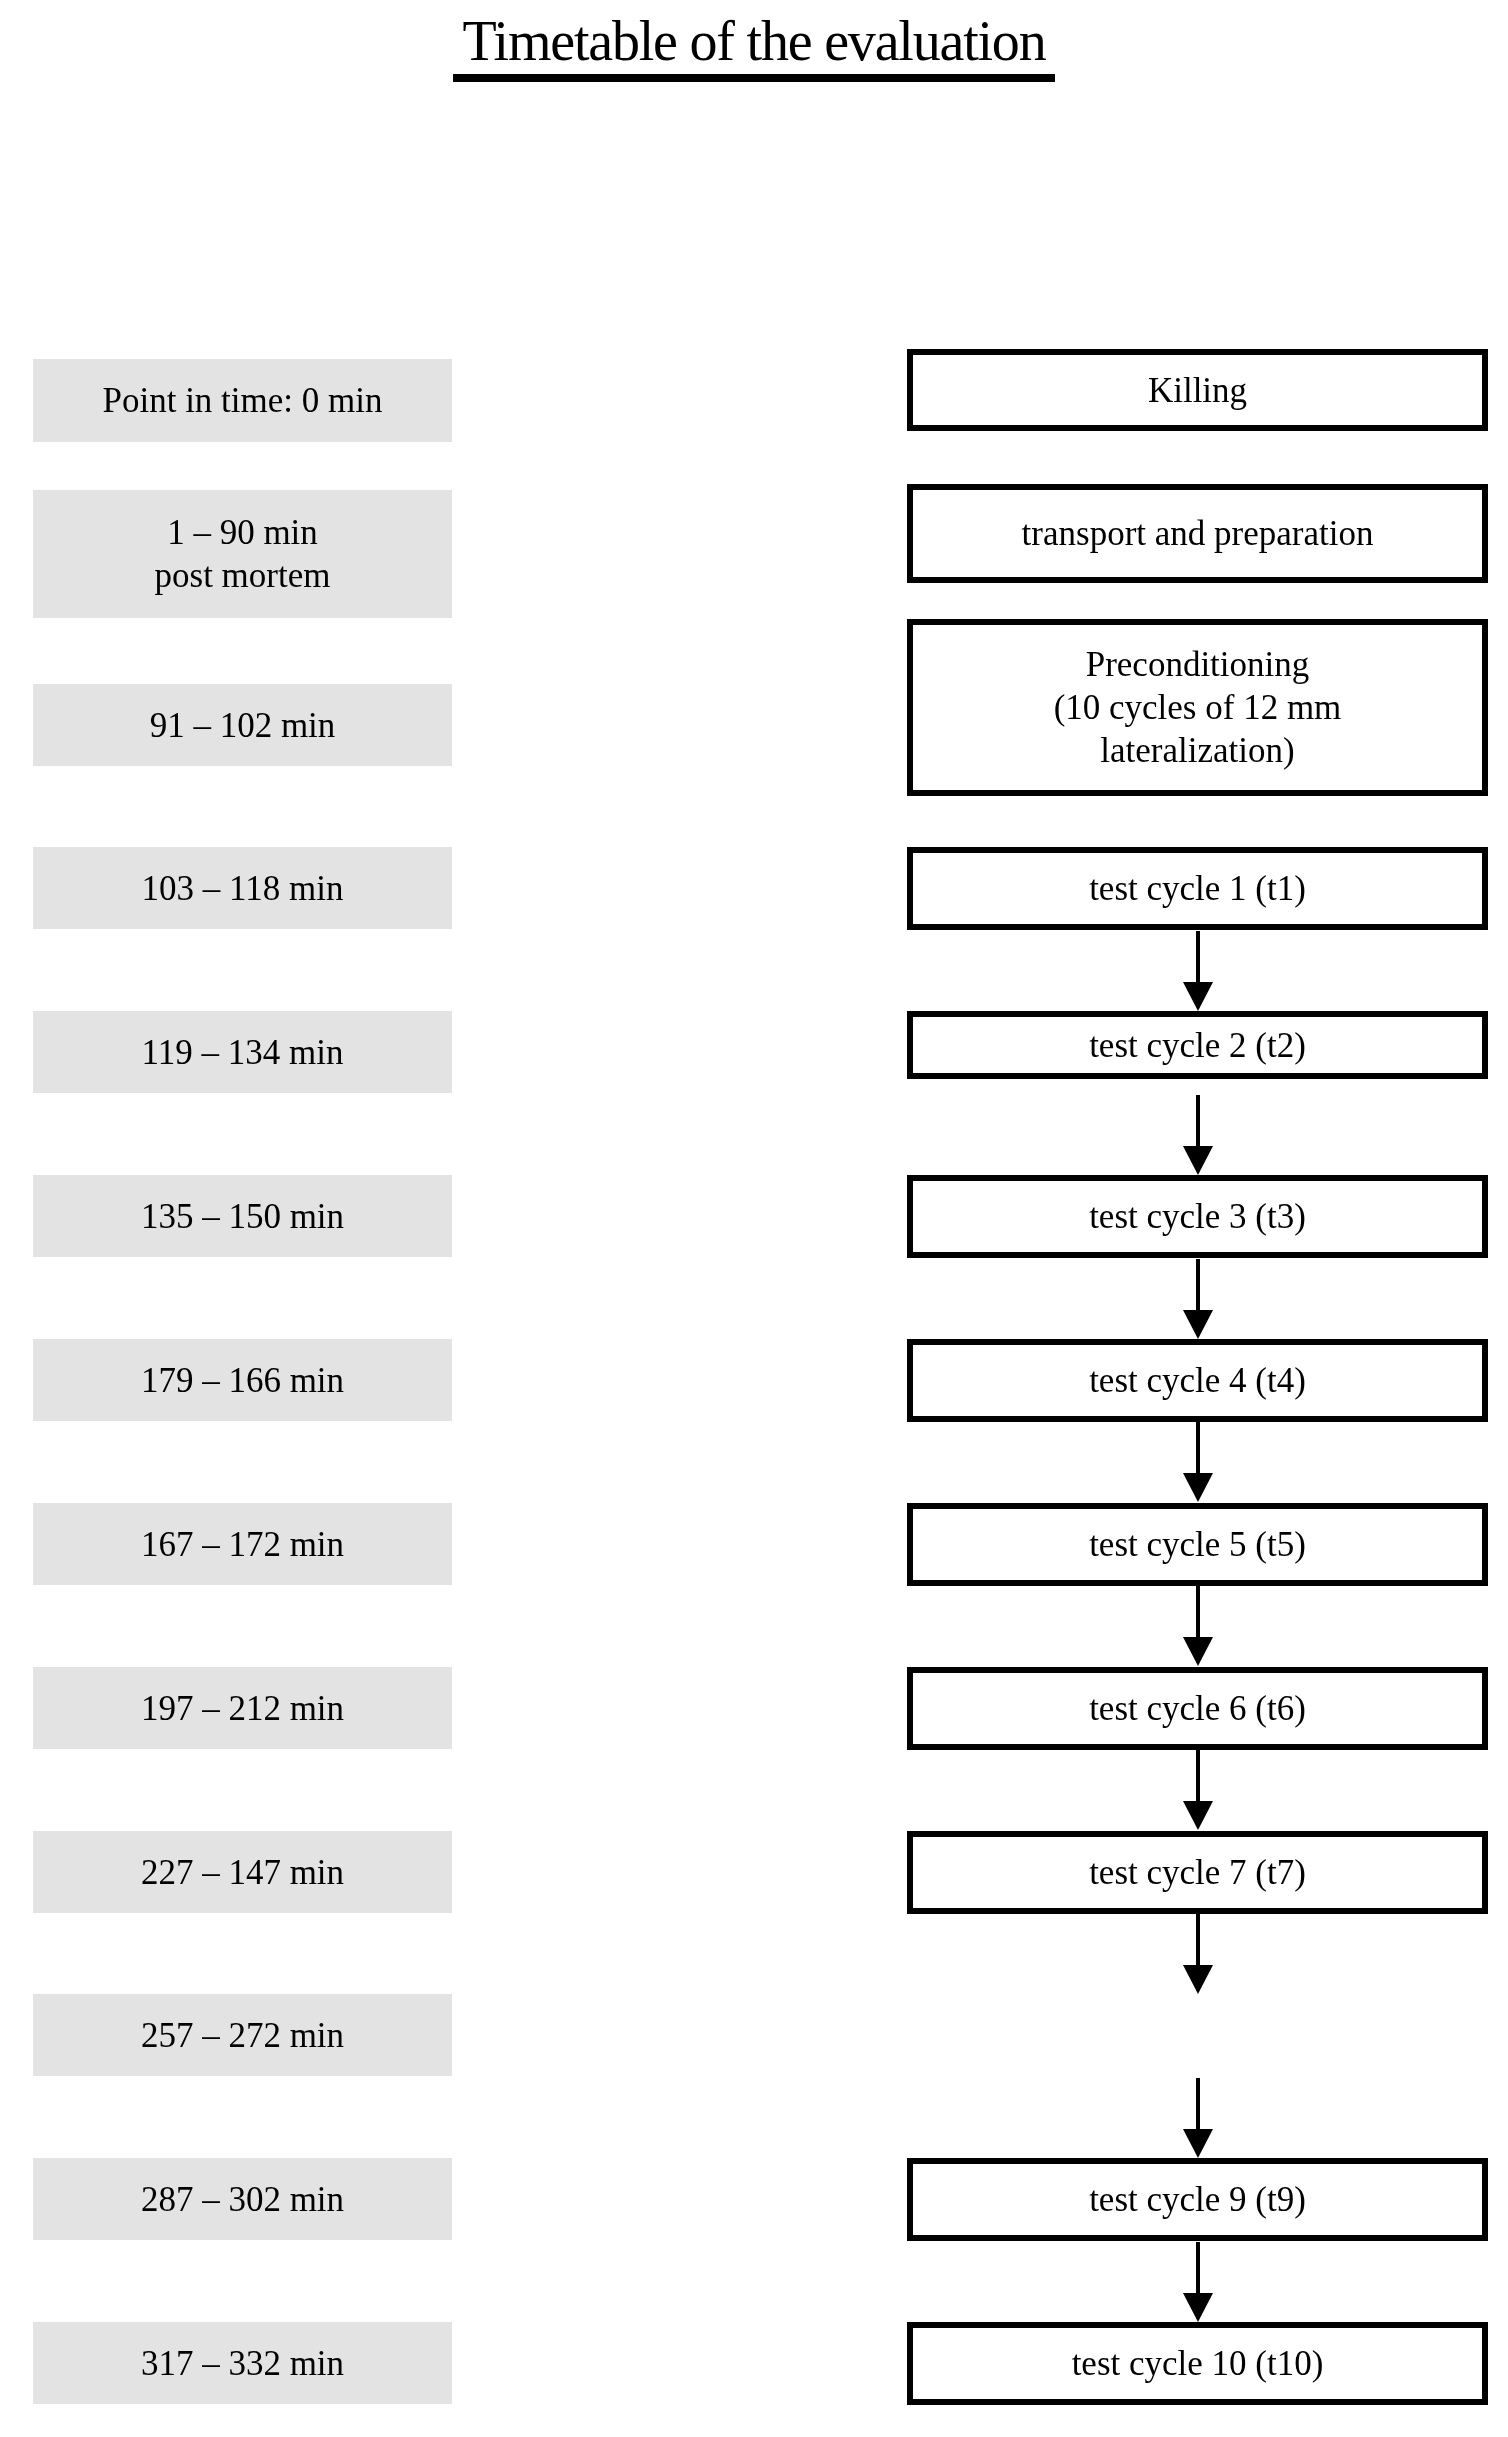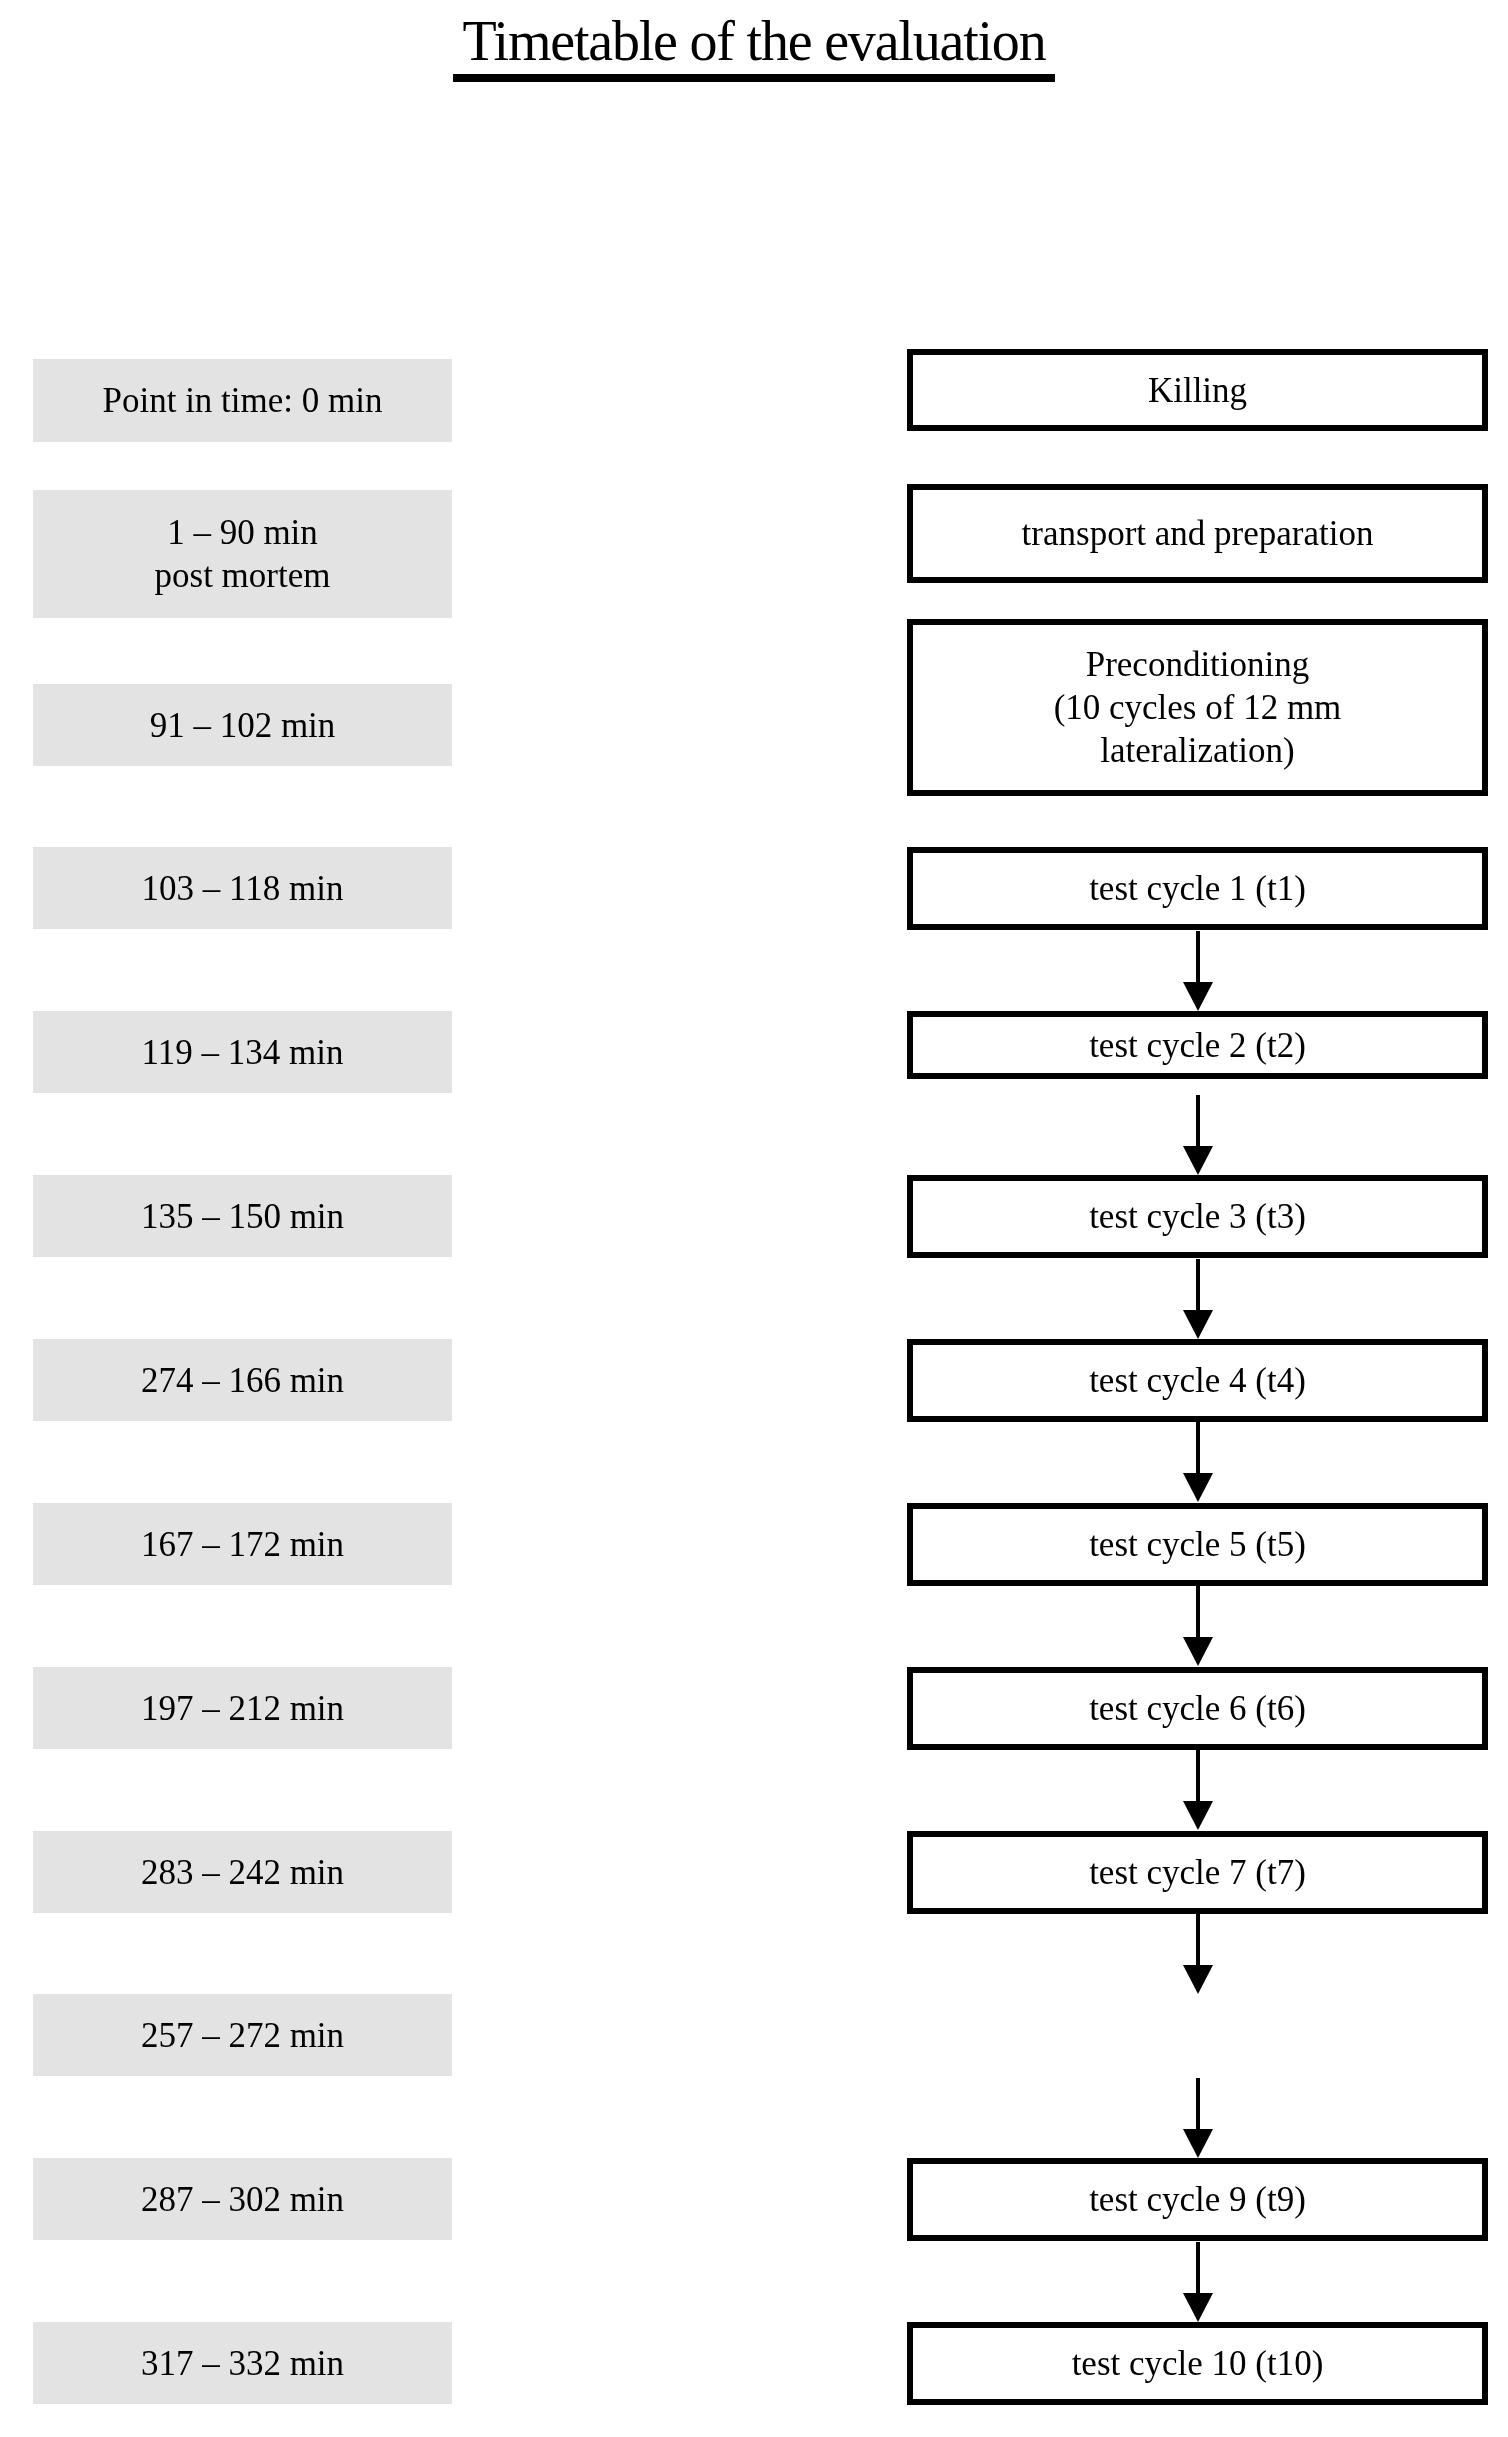--- a/index.html
+++ b/index.html
@@ -131,21 +131,21 @@
   </div>
   <div class="step-box" style="top:1175px;height:83px">
     <span class="line">test cycle 3 (t3)</span>
   </div>
   <div class="arrow" style="top:1259px">
     <div class="stem"></div>
     <div class="head"></div>
   </div>
 
   <div class="time-box" style="top:1339px;height:82px">
-    <span class="line">274 – 166 min</span>
+    <span class="line">179 – 166 min</span>
   </div>
   <div class="step-box" style="top:1339px;height:83px">
     <span class="line">test cycle 4 (t4)</span>
   </div>
   <div class="arrow" style="top:1422px">
     <div class="stem"></div>
     <div class="head"></div>
   </div>
 
   <div class="time-box" style="top:1503px;height:82px">
@@ -164,21 +164,21 @@
   </div>
   <div class="step-box" style="top:1667px;height:83px">
     <span class="line">test cycle 6 (t6)</span>
   </div>
   <div class="arrow" style="top:1750px">
     <div class="stem"></div>
     <div class="head"></div>
   </div>
 
   <div class="time-box" style="top:1831px;height:82px">
-    <span class="line">283 – 242 min</span>
+    <span class="line">227 – 147 min</span>
   </div>
   <div class="step-box" style="top:1831px;height:83px">
     <span class="line">test cycle 7 (t7)</span>
   </div>
   <div class="arrow" style="top:1914px">
     <div class="stem"></div>
     <div class="head"></div>
   </div>
 
   <div class="time-box" style="top:1994px;height:82px">

